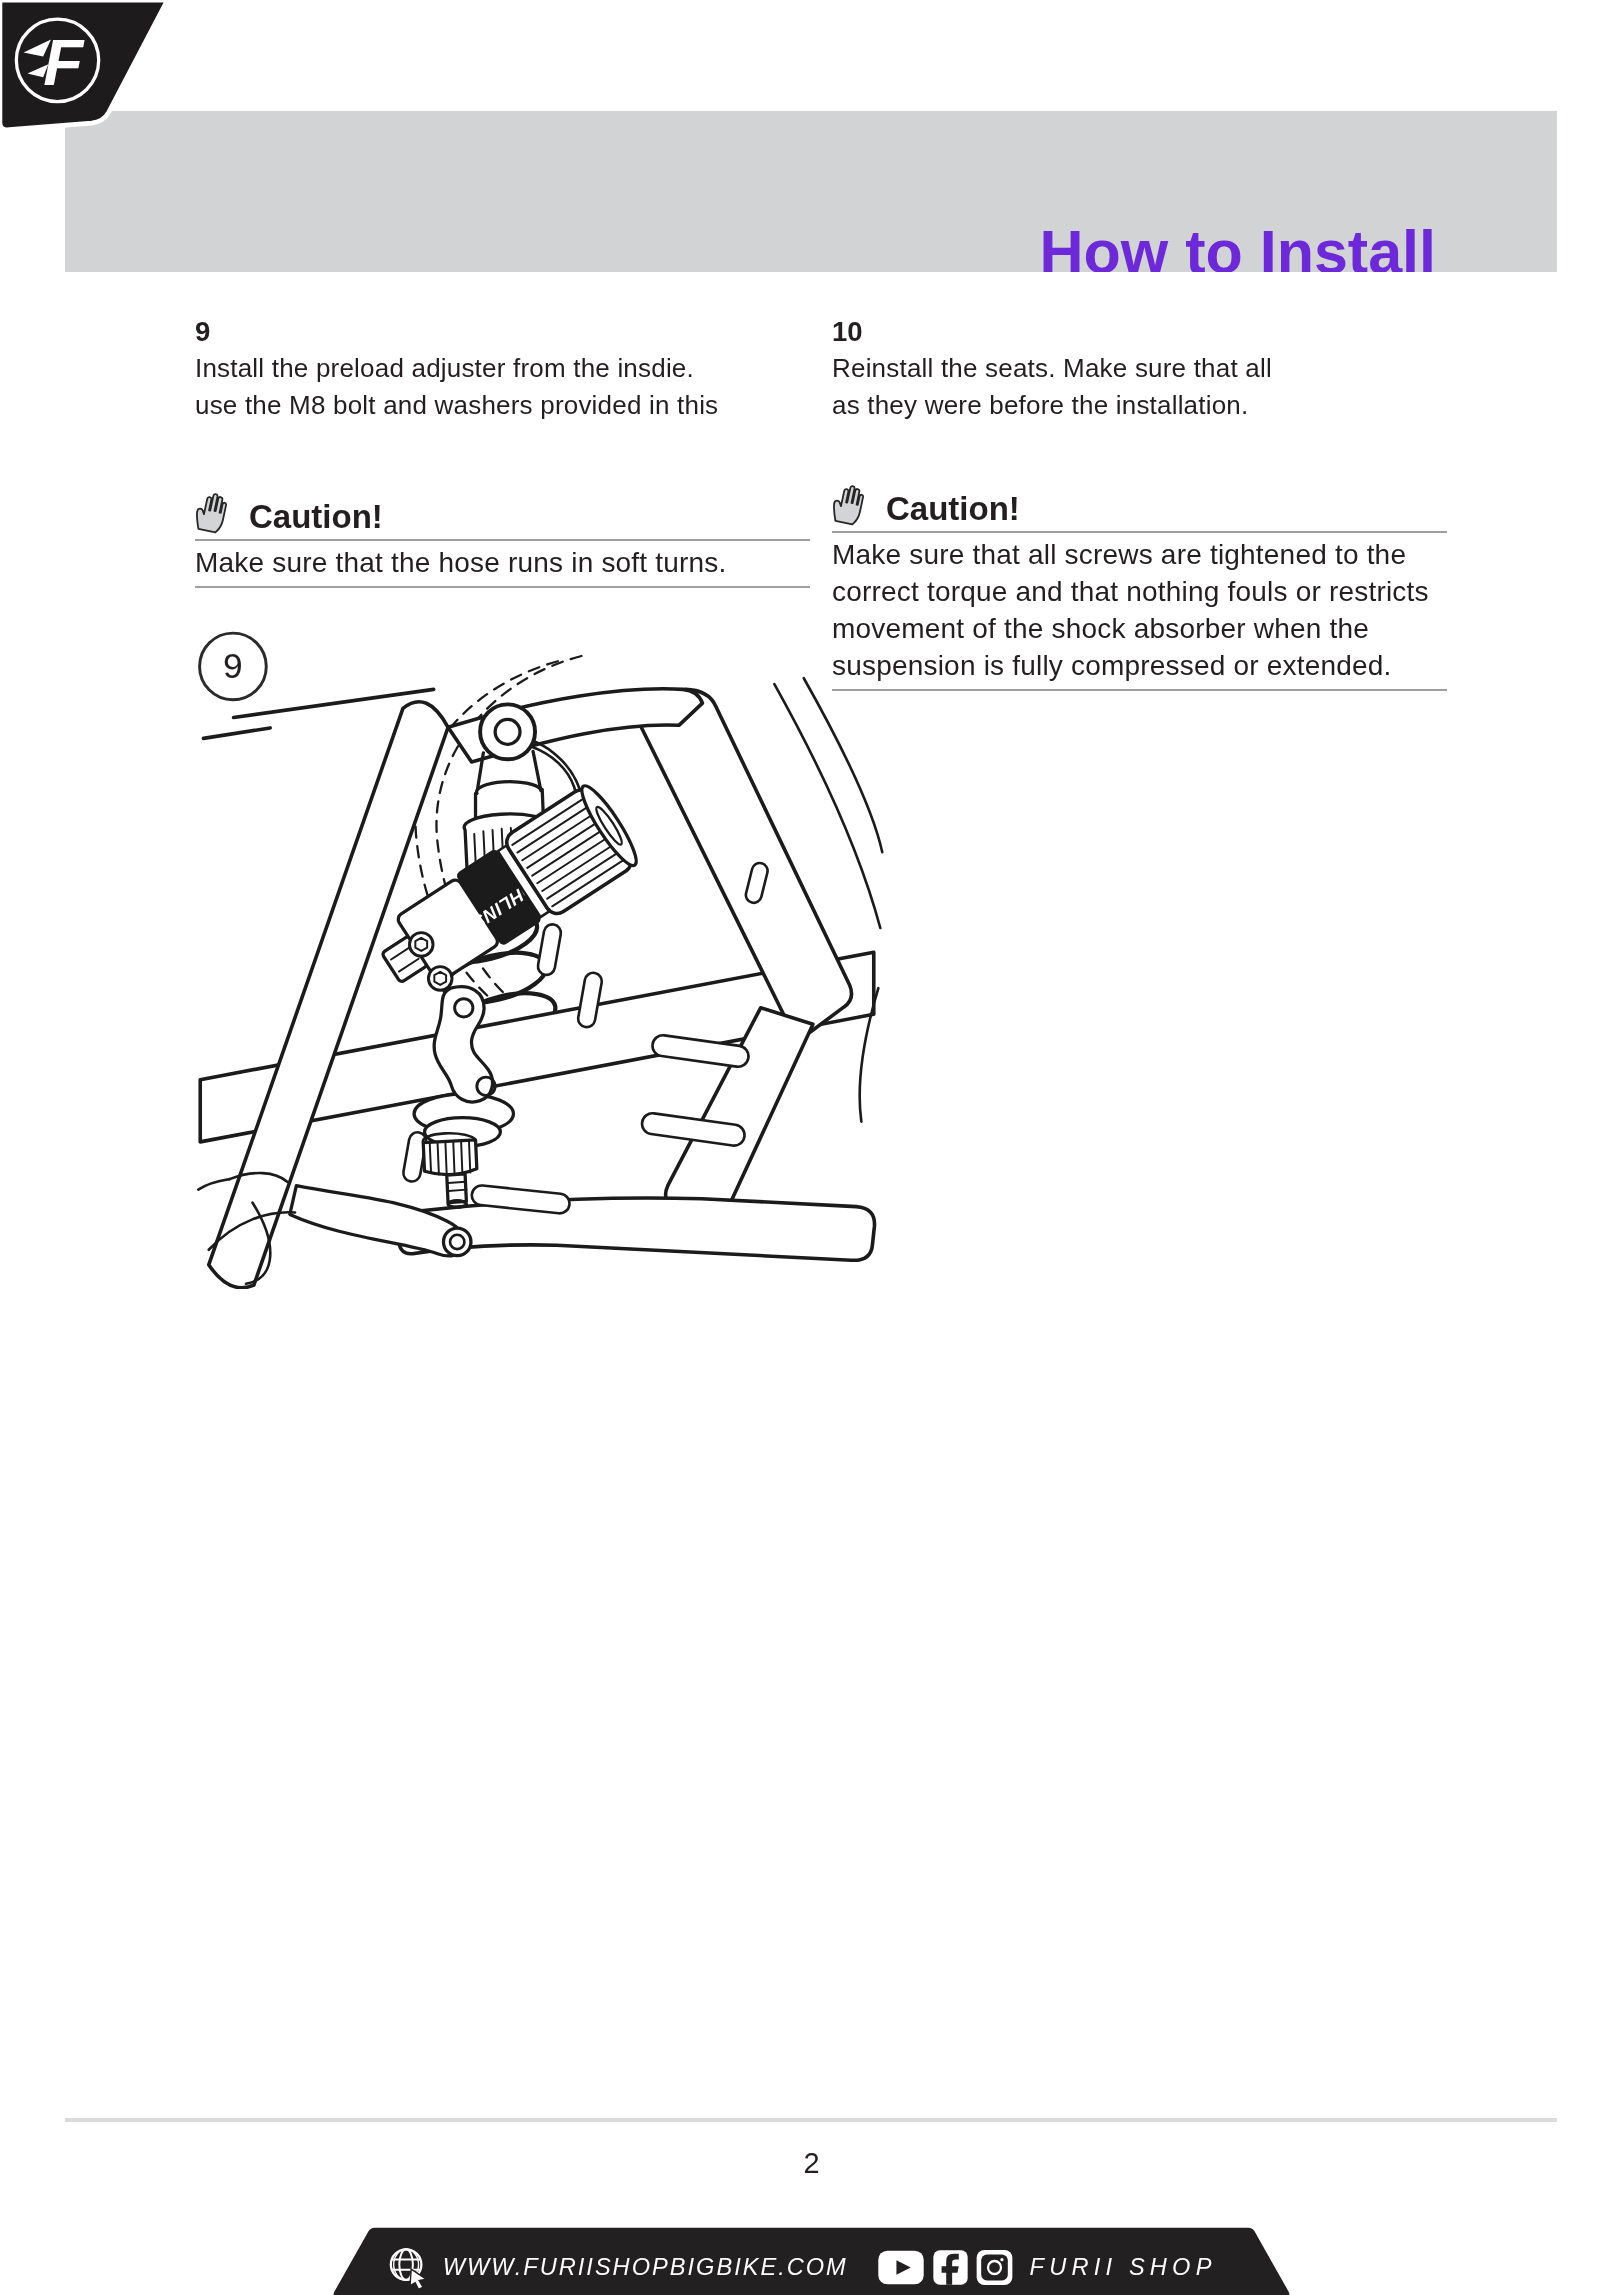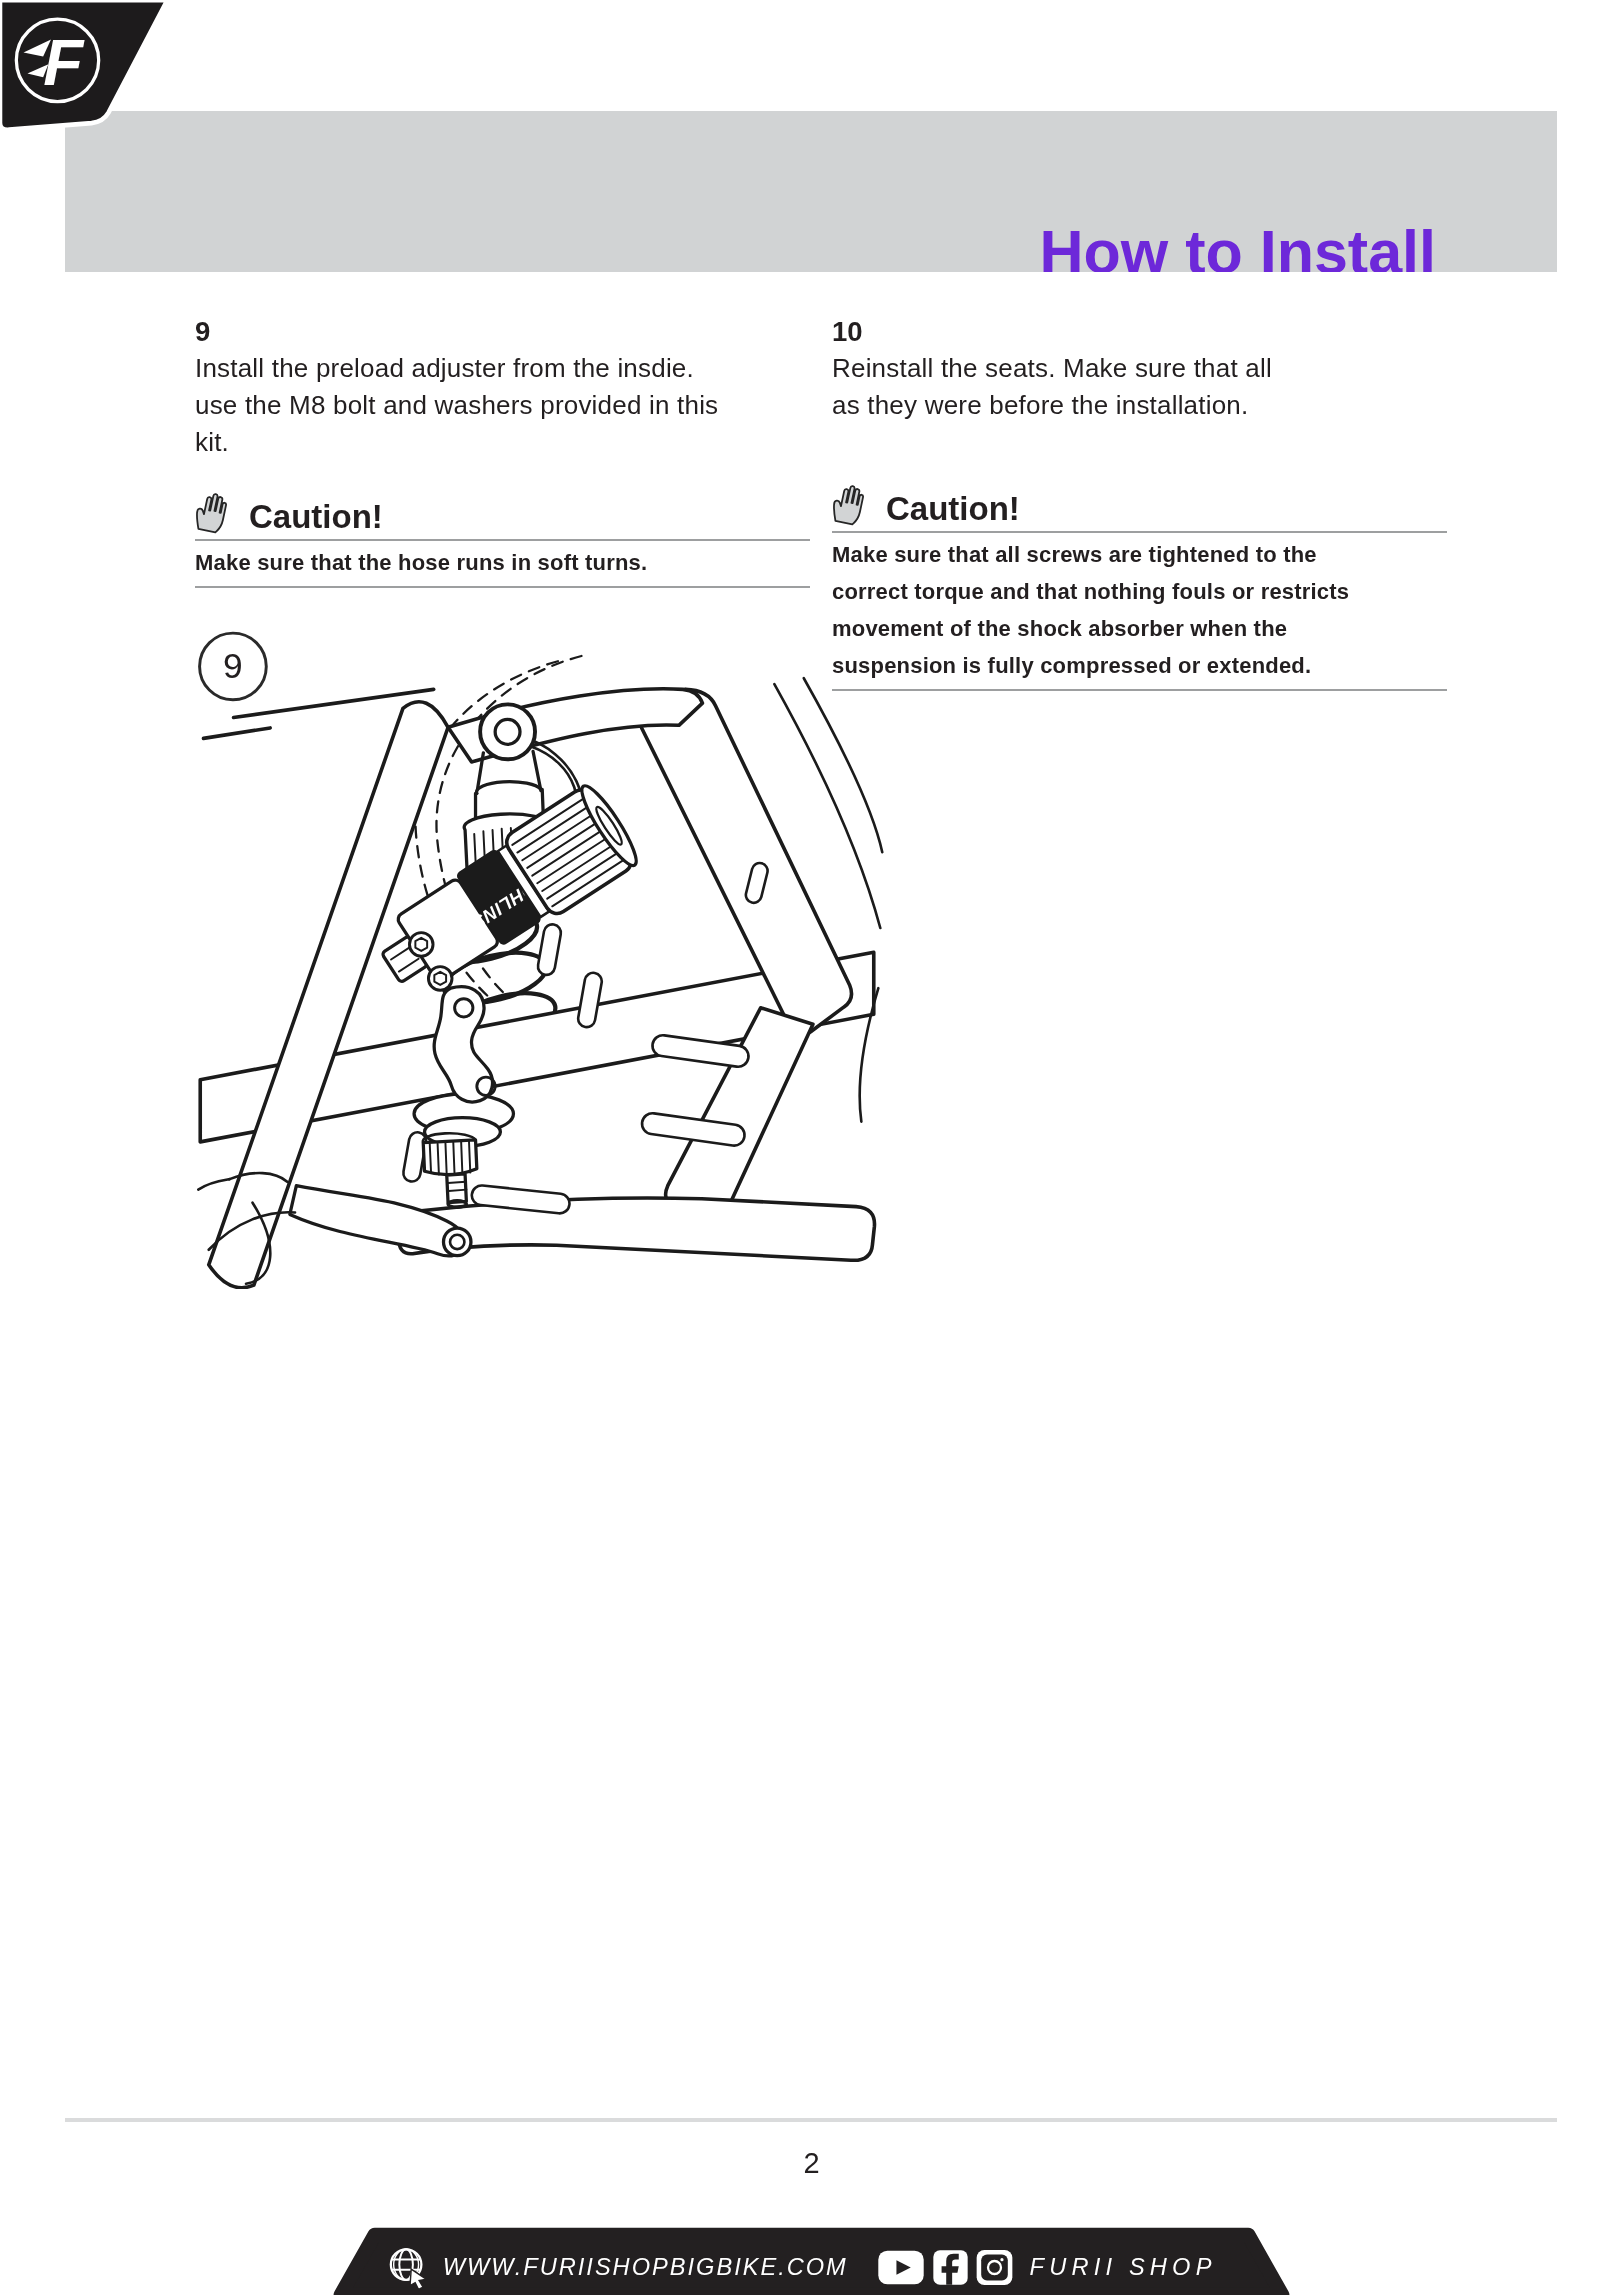--- a/index.html
+++ b/index.html
@@ -18,22 +18,22 @@
   .step-col-left  { left:195px;  top:317px; }
   .step-col-right { left:832px; top:317px; }
   .step-num { font-size:27.5px; font-weight:bold; line-height:30px; }
   .step-lines { margin-top:3px; font-size:26px; line-height:37px; letter-spacing:0.2px; }
   .caution { position:absolute; width:615px; }
   .caution-left  { left:195px;  top:491px; }
   .caution-right { left:832px; top:483px; }
   .caution-head { display:flex; align-items:flex-end; gap:17px; padding-bottom:5.2px;
                   border-bottom:2px solid #9d9fa0; }
   .caution-word { font-size:33px; font-weight:bold; line-height:35px; }
-  .caution-body { margin:0; padding:2.6px 0 5.2px 0; font-size:22px; line-height:37px;
-                  letter-spacing:0.2px; border-bottom:2px solid #9d9fa0;font-weight:bold; }
+  .caution-body { margin:0; padding:2.6px 0 5.2px 0; font-size:28px; line-height:37px;
+                  letter-spacing:0.2px; border-bottom:2px solid #9d9fa0; }
   
   .figure-svg { position:absolute; left:190px; top:622px; }
   
   .bottom-rule { position:absolute; left:65px; top:2118px; width:1492px; height:3.9px;
                  background:#dadbdc; }
   .page-number { position:absolute; left:0; right:0; top:2148px; text-align:center;
                  font-size:29px; line-height:31px; }
   .footer-bar { position:absolute; left:288px; top:2227px; }
   .footer-row { position:absolute; left:388px; top:2242px; height:51px;
                 display:flex; align-items:center; color:#ffffff; }
@@ -58,21 +58,20 @@
     <path d="M36,80 L78,60 L66,86 Z" fill="#ffffff"></path>
     <path d="M42,112 L74,98 L66,118 Z" fill="#ffffff"></path>
     <text x="66" y="130" font-family="Liberation Sans, sans-serif" font-size="100" font-weight="bold" font-style="italic" fill="#ffffff">F</text>
   </svg>
 
   <div class="step step-col-left">
     <div class="step-num">9</div>
     <div class="step-lines">
       <div>Install the preload adjuster from the insdie.</div>
       <div>use the M8 bolt and washers provided in this</div>
-      <div>kit.</div>
     </div>
   </div>
 
   <div class="step step-col-right">
     <div class="step-num">10</div>
     <div class="step-lines">
       <div>Reinstall the seats. Make sure that all</div>
       <div>as they were before the installation.</div>
     </div>
   </div>

